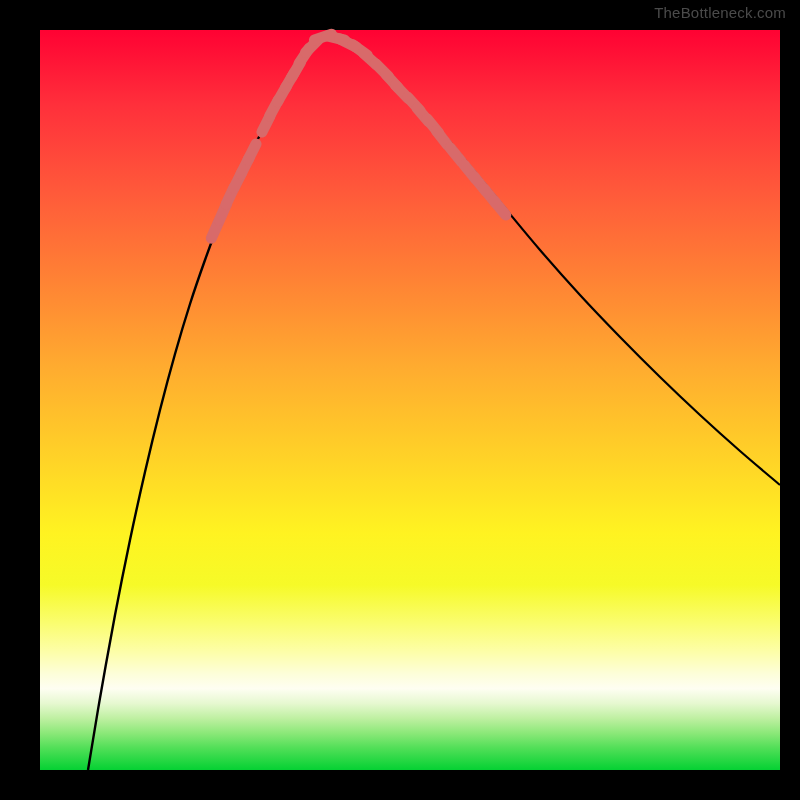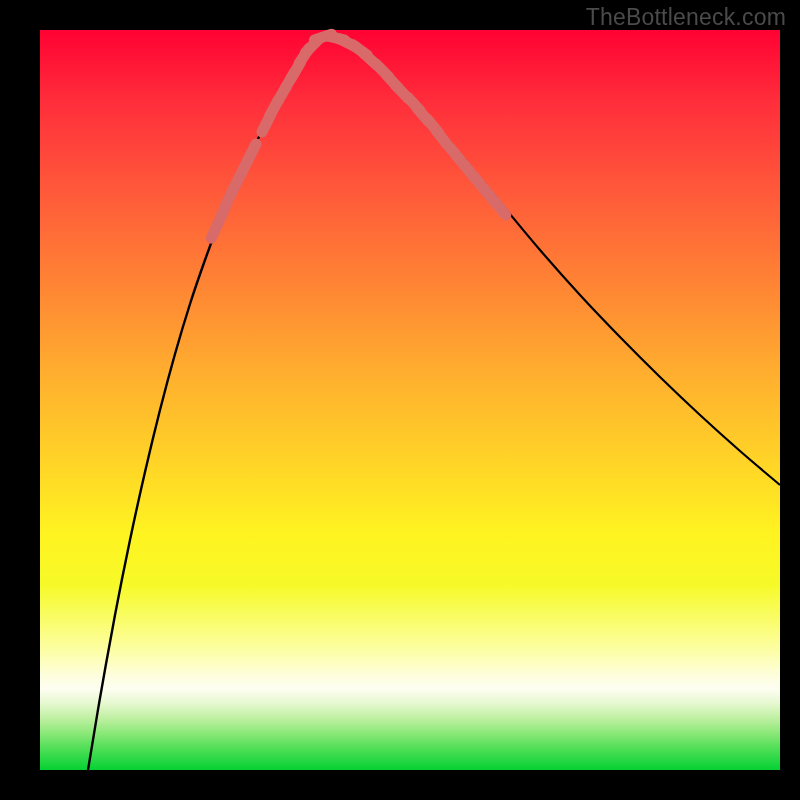--- a/index.html
+++ b/index.html
@@ -43,21 +43,21 @@
       #8ce879 95%,
       #52df58 97%,
       #1ed63f 99%,
       #05d133 100%
     );
   }
   .watermark {
     position: absolute;
     top: 4px;
     right: 14px;
-    font-size: 23px;
+    font-size: 15px;
     color: #4b4b4b;
     font-weight: 400;
     letter-spacing: 0.2px;
     user-select: none;
   }
   svg.curves {
     position: absolute;
     left: 0;
     top: 0;
     width: 740px;

